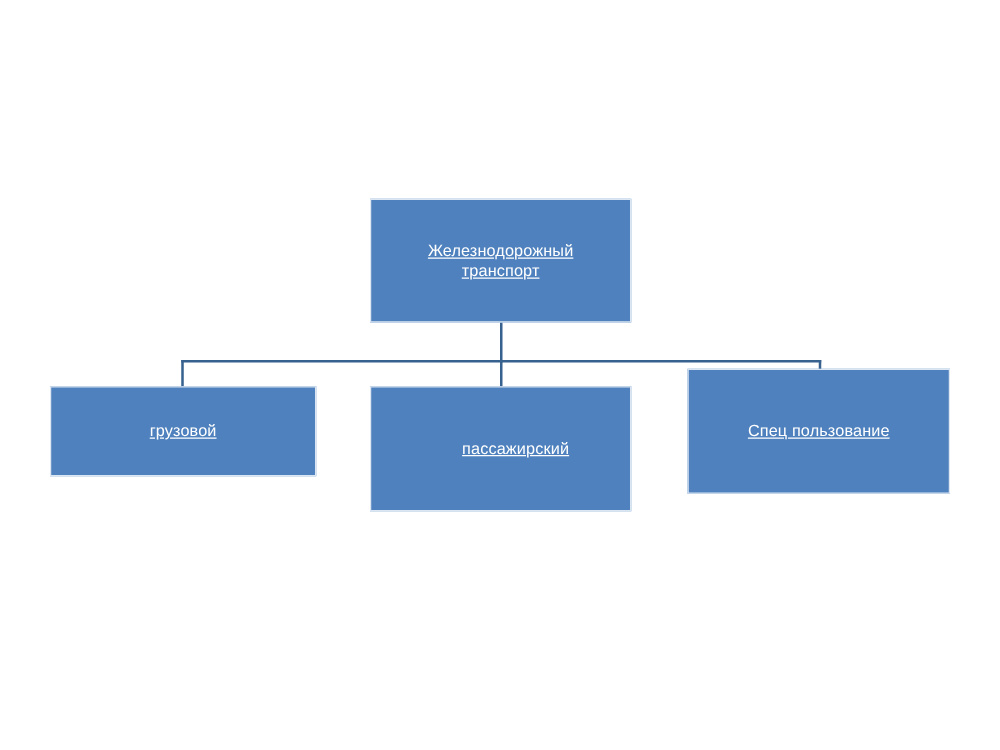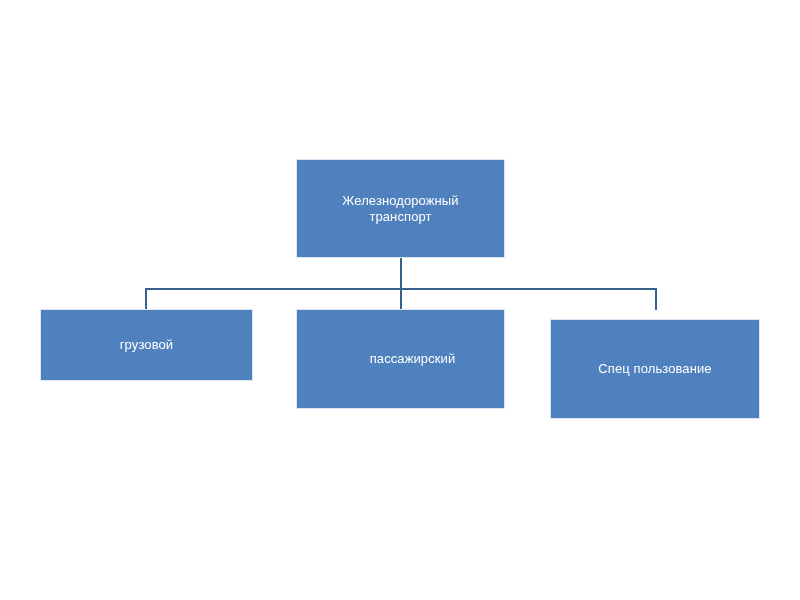--- a/index.html
+++ b/index.html
@@ -27,20 +27,21 @@
     align-items: center;
     justify-content: center;
     text-align: center;
     color: #ffffff;
     font-size: 13px;
     line-height: 16px;
     font-weight: normal;
     letter-spacing: 0.1px;
     padding: 4px 8px;
     white-space: pre-line;
+    text-decoration: underline;
   }
   
   #node-root {
     left: 296px;
     top: 159px;
     width: 209px;
     height: 99px;
   }
   
   #node-child-0 {
@@ -51,21 +52,21 @@
   }
   #node-child-1 {
     left: 296px;
     top: 309px;
     width: 209px;
     height: 100px;
     padding-left: 32px;
   }
   #node-child-2 {
     left: 550px;
-    top: 319px;
+    top: 295px;
     width: 210px;
     height: 100px;
   }
   
   .connector {
     position: absolute;
     background: #37618E;
   }
   .connector.h {
     height: 2px;

